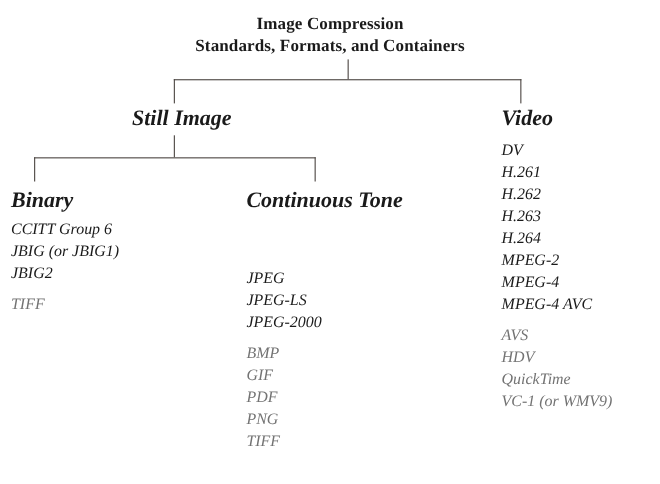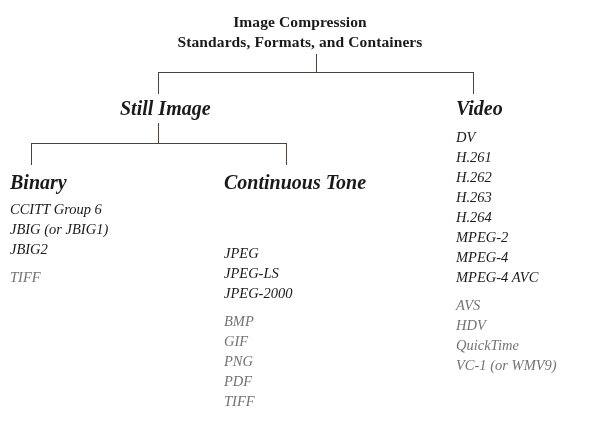--- a/index.html
+++ b/index.html
@@ -98,22 +98,22 @@
     <span class="item muted group-gap">TIFF</span>
   </div>
 
   <div class="node-label" style="left:224px; top:173px;">Continuous Tone</div>
   <div class="col" style="left:224px; top:199px;margin-top:44px;">
     <span class="item">JPEG</span>
     <span class="item">JPEG-LS</span>
     <span class="item">JPEG-2000</span>
     <span class="item muted group-gap">BMP</span>
     <span class="item muted">GIF</span>
+    <span class="item muted">PDF</span>
     <span class="item muted">PNG</span>
-    <span class="item muted">PDF</span>
     <span class="item muted">TIFF</span>
   </div>
 
   <div class="col" style="left:456px; top:127px;">
     <span class="item">DV</span>
     <span class="item">H.261</span>
     <span class="item">H.262</span>
     <span class="item">H.263</span>
     <span class="item">H.264</span>
     <span class="item">MPEG-2</span>

